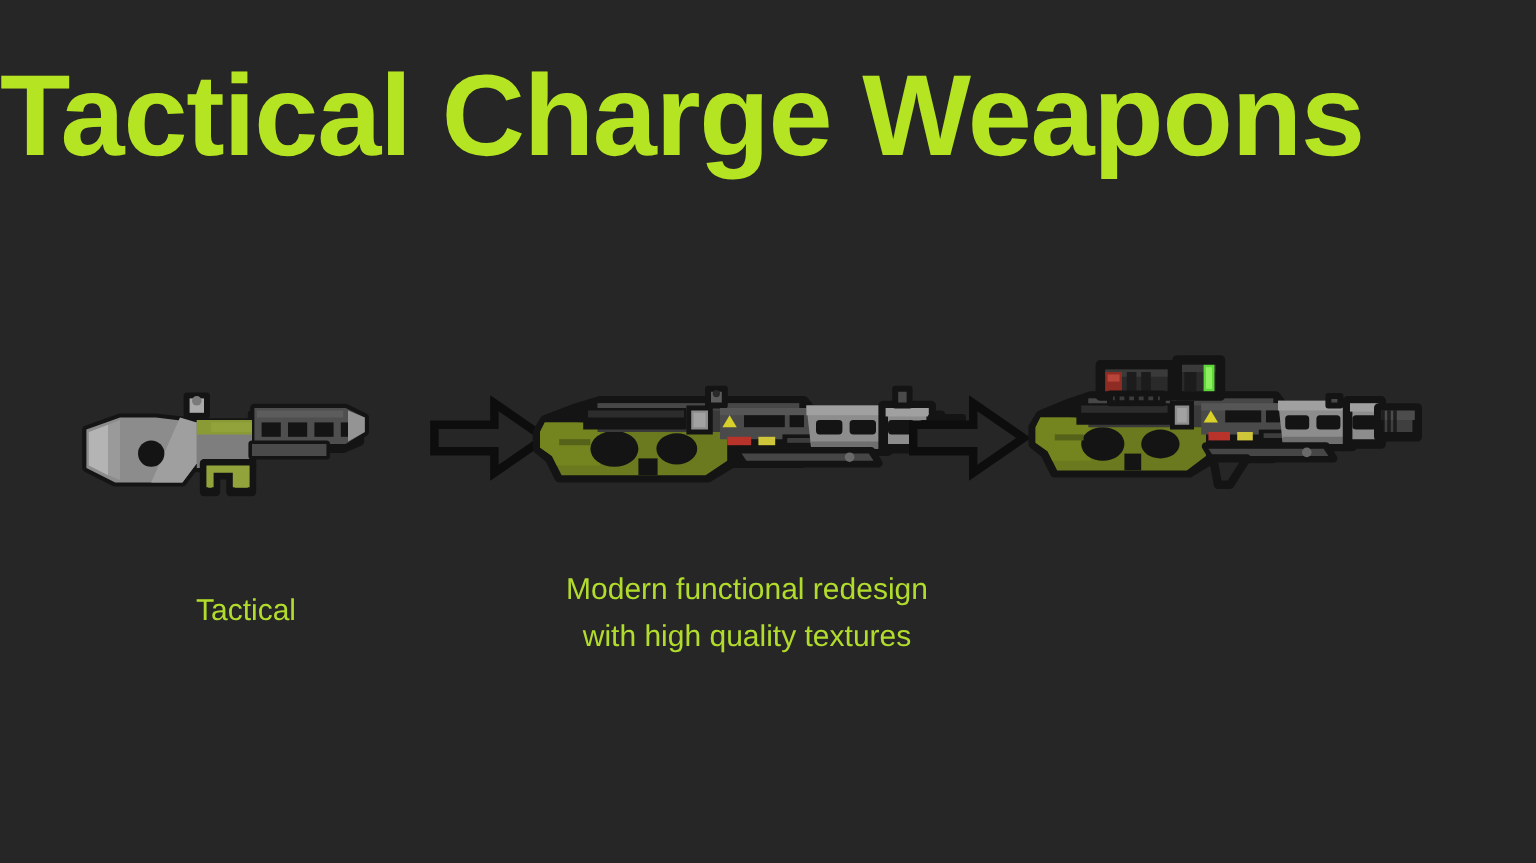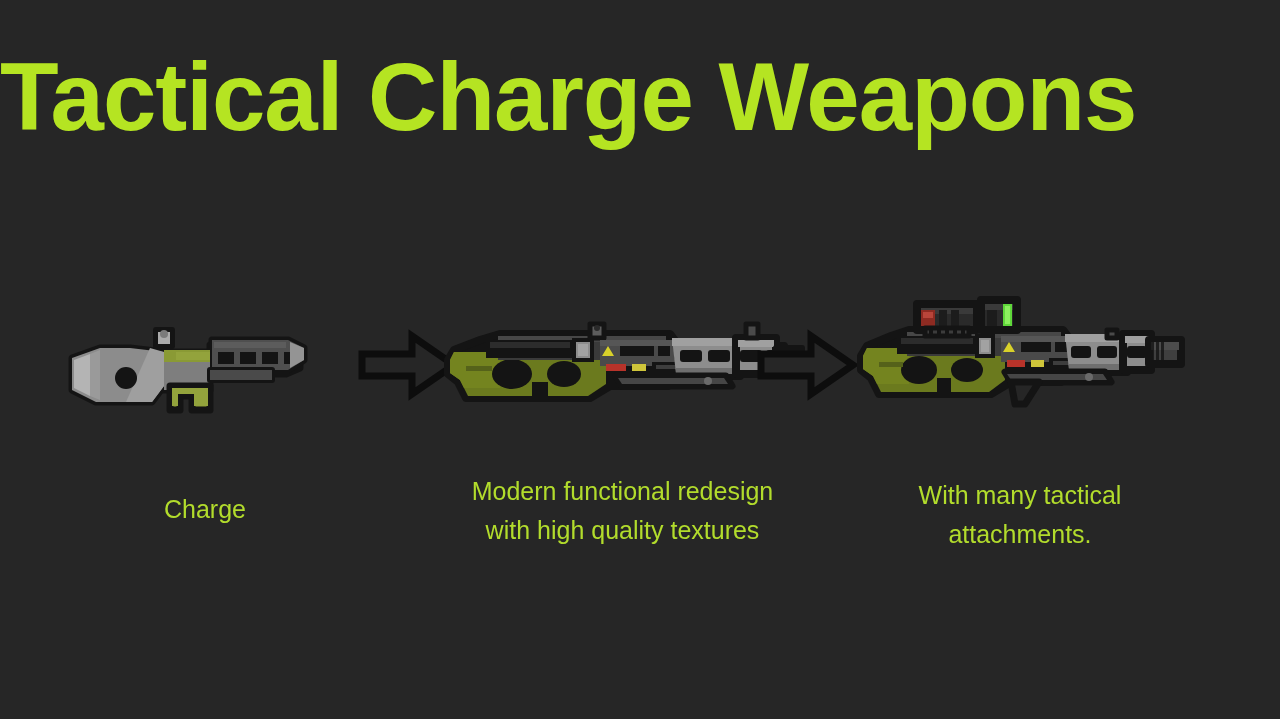--- a/index.html
+++ b/index.html
@@ -118,21 +118,21 @@
           <rect x="158" y="62" width="16" height="12" fill="#141414"></rect>
           <rect x="180" y="62" width="16" height="12" fill="#141414"></rect>
           <rect x="202" y="62" width="16" height="12" fill="#141414"></rect>
           <rect x="224" y="62" width="12" height="12" fill="#141414"></rect>
           <path d="M230 52 L244 58 L244 70 L230 78 Z" fill="#949494"></path>
 
           <path d="M150 80 L212 80 L212 90 L150 90 Z" fill="#454545" stroke="#141414" stroke-width="6" stroke-linejoin="round"></path>
           <path d="M150 80 L212 80 L212 90 L150 90 Z" fill="#4a4a4a"></path>
         </svg>
       </div>
-      <div class="caption">Charge</div>
+      <div class="caption">Tactical</div>
     </div>
 
     <div class="arrow-cell arrow-1">
       <svg width="100" height="66" viewBox="0 0 100 66">
         <path d="M4 22 L54 22 L54 4 L96 33 L54 62 L54 44 L4 44 Z" fill="#262626" stroke="#0d0d0d" stroke-width="7" stroke-linejoin="miter"></path>
       </svg>
     </div>
 
     <div class="cell cell-redesign">
       <div class="art">
@@ -301,18 +301,16 @@
           <rect x="132" y="20" width="10" height="16" fill="#1c1c1c"></rect>
 
           <path d="M150 82 L250 82 L256 92 L156 92 Z" fill="#3c3c3c" stroke="#141414" stroke-width="7" stroke-linejoin="round"></path>
           <path d="M152 84 L248 84 L252 90 L156 90 Z" fill="#464646"></path>
           <circle cx="234" cy="87" r="4" fill="#6a6a6a"></circle>
           <path d="M156 92 L184 92 L170 114 L160 114 Z" fill="#262626" stroke="#141414" stroke-width="7" stroke-linejoin="round"></path>
 
           <path d="M252 40 L262 40 L262 48 L252 48 Z" fill="#4a4a4a" stroke="#141414" stroke-width="5" stroke-linejoin="round"></path>
         </svg>
       </div>
-      <div class="caption">With many tactical
-attachments.</div>
     </div>
 
   </div>
 </div>
 
 </body></html>

